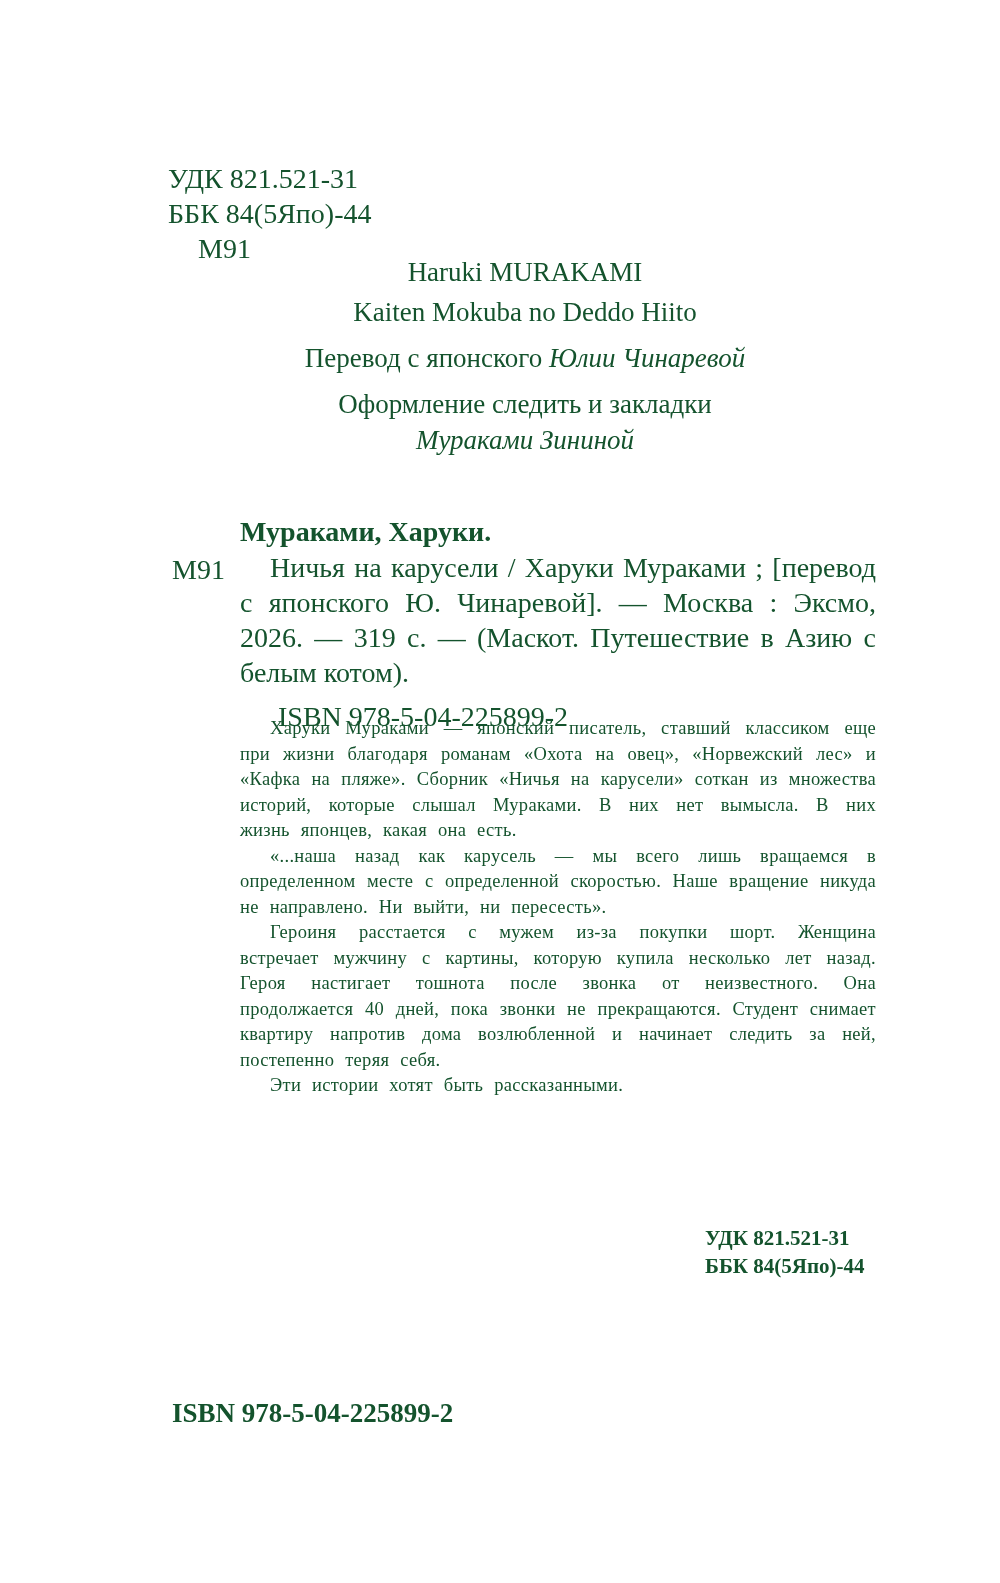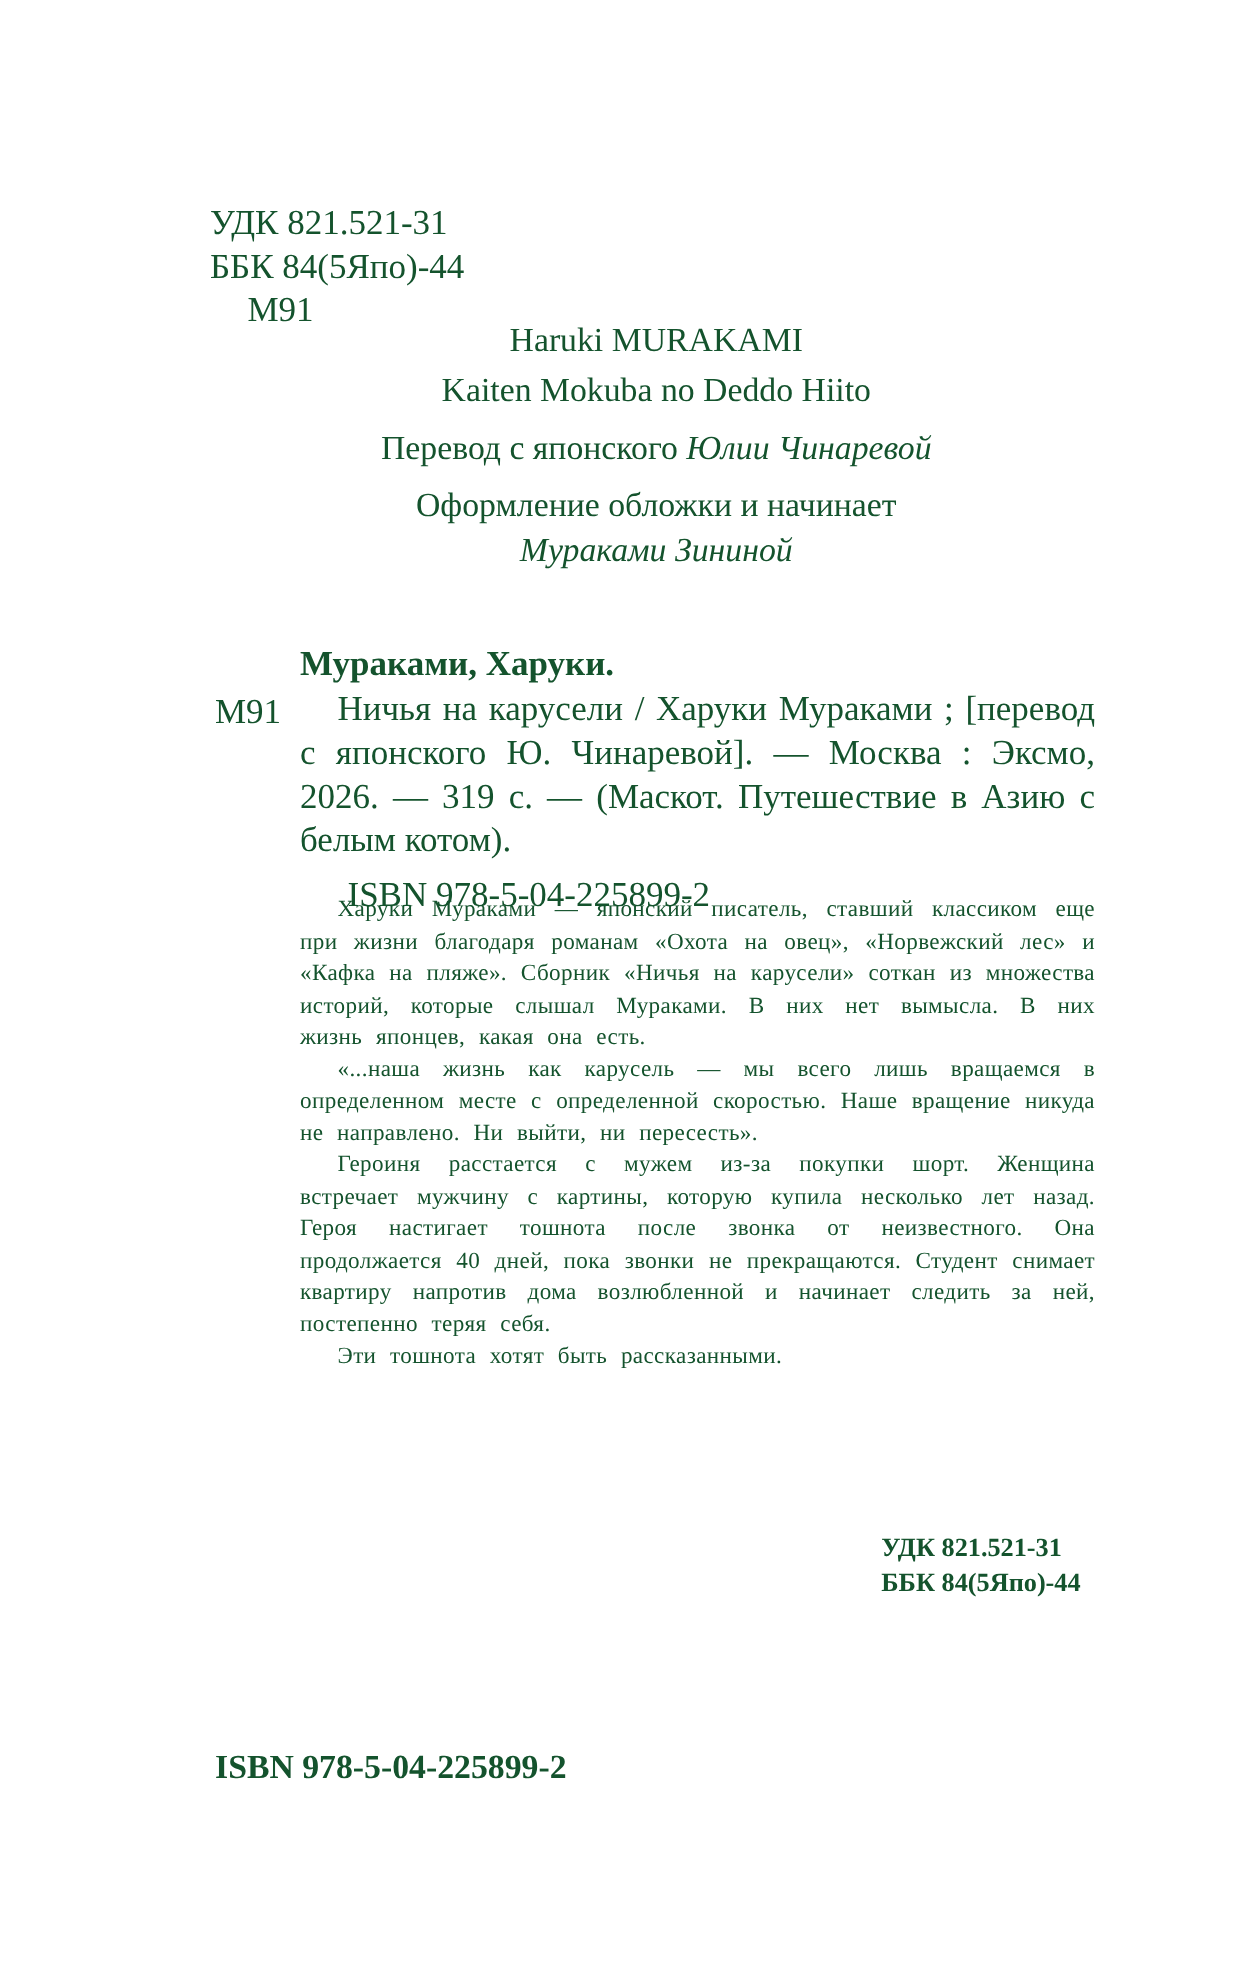--- a/index.html
+++ b/index.html
@@ -139,40 +139,40 @@
     <div class="sign-line">М91</div>
   </div>
 
   <div class="edition">
     <div class="line">Haruki MURAKAMI</div>
     <div class="line">Kaiten Mokuba no Deddo Hiito</div>
     <div class="line gap">
       <span>Перевод с японского</span>
       <i>Юлии Чинаревой</i>
     </div>
-    <div class="line gap">Оформление обложки и начинает</div>
+    <div class="line gap">Оформление следить и закладки</div>
     <div class="line tight">
       <i>Мураками Зининой</i>
     </div>
   </div>
 
   <div class="catalog">
     <div class="cat-heading">Мураками, Харуки.</div>
     <div class="cat-body">
       <div class="cat-sign">М91</div>
       <p class="cat-desc">Ничья на карусели / Харуки Мураками ; [перевод с японского Ю. Чинаревой]. — Москва : Эксмо, 2026. — 319 с. — (Маскот. Путешествие в Азию с белым котом).</p>
     </div>
     <div class="cat-isbn">ISBN 978-5-04-225899-2</div>
   </div>
 
   <div class="annotation">
     <p>Харуки Мураками — японский писатель, ставший классиком еще при жизни благодаря романам «Охота на овец», «Норвежский лес» и «Кафка на пляже». Сборник «Ничья на карусели» соткан из множества историй, которые слышал Мураками. В них нет вымысла. В них жизнь японцев, какая она есть.</p>
-    <p>«...наша жизнь как карусель — мы всего лишь вращаемся в определенном месте с определенной скоростью. Наше вращение никуда не направлено. Ни выйти, ни пересесть».</p>
+    <p>«...наша назад как карусель — мы всего лишь вращаемся в определенном месте с определенной скоростью. Наше вращение никуда не направлено. Ни выйти, ни пересесть».</p>
     <p>Героиня расстается с мужем из-за покупки шорт. Женщина встречает мужчину с картины, которую купила несколько лет назад. Героя настигает тошнота после звонка от неизвестного. Она продолжается 40 дней, пока звонки не прекращаются. Студент снимает квартиру напротив дома возлюбленной и начинает следить за ней, постепенно теряя себя.</p>
-    <p>Эти тошнота хотят быть рассказанными.</p>
+    <p>Эти истории хотят быть рассказанными.</p>
   </div>
 
   <div class="bottom-codes">
     <div>УДК 821.521-31</div>
     <div>ББК 84(5Япо)-44</div>
   </div>
 
 
   <div class="isbn-bottom">ISBN 978-5-04-225899-2</div>
 

